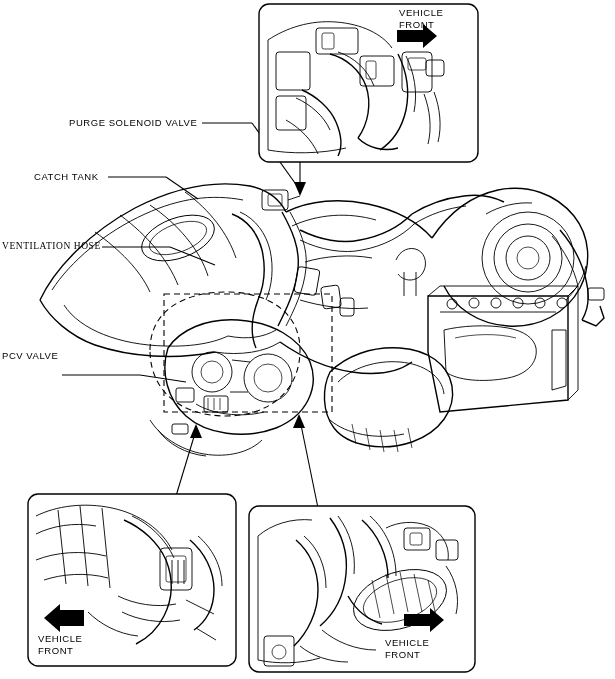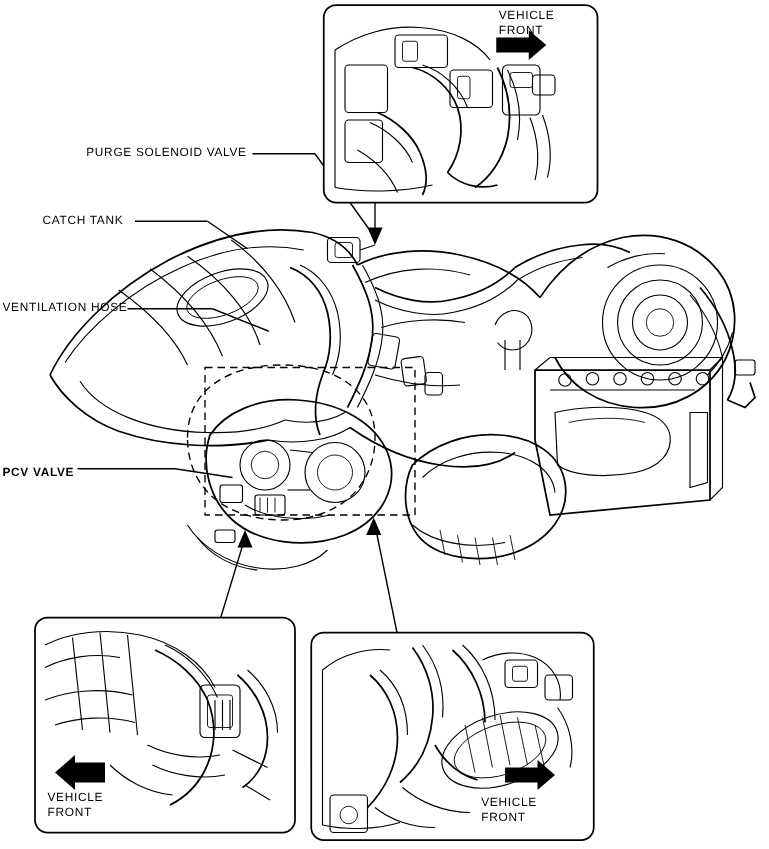--- a/index.html
+++ b/index.html
@@ -271,23 +271,23 @@
 
       <path class="fillblk" d="M404 614 L430 614 L430 608 L444 620 L430 632 L430 626 L404 626 Z"></path>
     </g>
 
   </svg>
 
   <div class="lbl" style="left:50px; top:117px;margin-left:19px;">PURGE SOLENOID VALVE</div>
 
   <div class="lbl" style="left:34px; top:171px;">CATCH TANK</div>
 
-  <div class="lbl" style="left:2px; top:241px;">VENTILATION HOSE</div>
-
-  <div class="lbl" style="left:2px; top:373px;font-weight:bold;">PCV VALVE</div>
+  <div class="lbl" style="left:2px; top:241px;font-family:Liberation Serif, serif;">VENTILATION HOSE</div>
+
+  <div class="lbl" style="left:2px; top:350px;">PCV VALVE</div>
 
   <div class="lbl" style="left:399px; top:7px;">VEHICLE</div>
   <div class="lbl" style="left:399px; top:19px;">FRONT</div>
 
   <div class="lbl" style="left:38px; top:633px;">VEHICLE</div>
   <div class="lbl" style="left:38px; top:645px;">FRONT</div>
 
   <div class="lbl" style="left:385px; top:637px;">VEHICLE</div>
   <div class="lbl" style="left:385px; top:649px;">FRONT</div>
 

